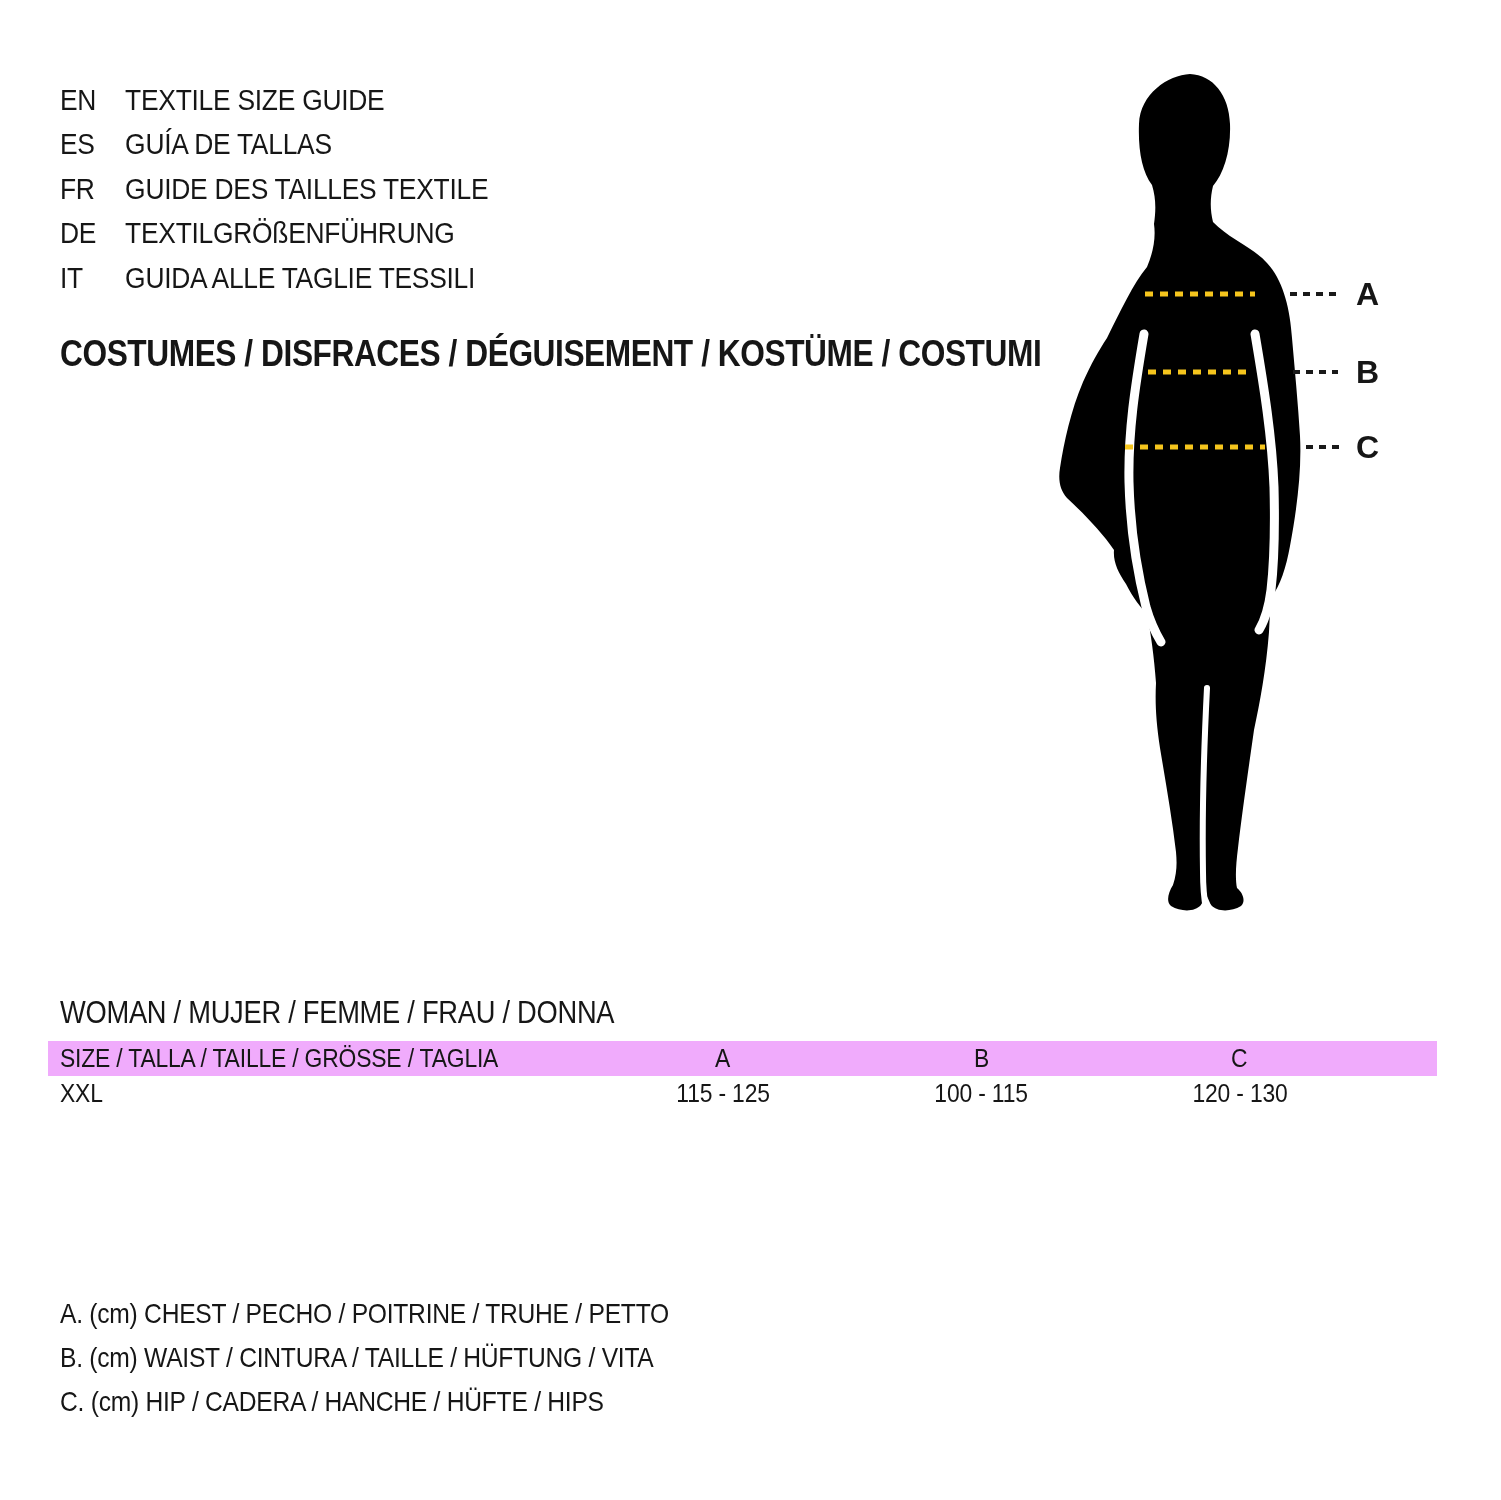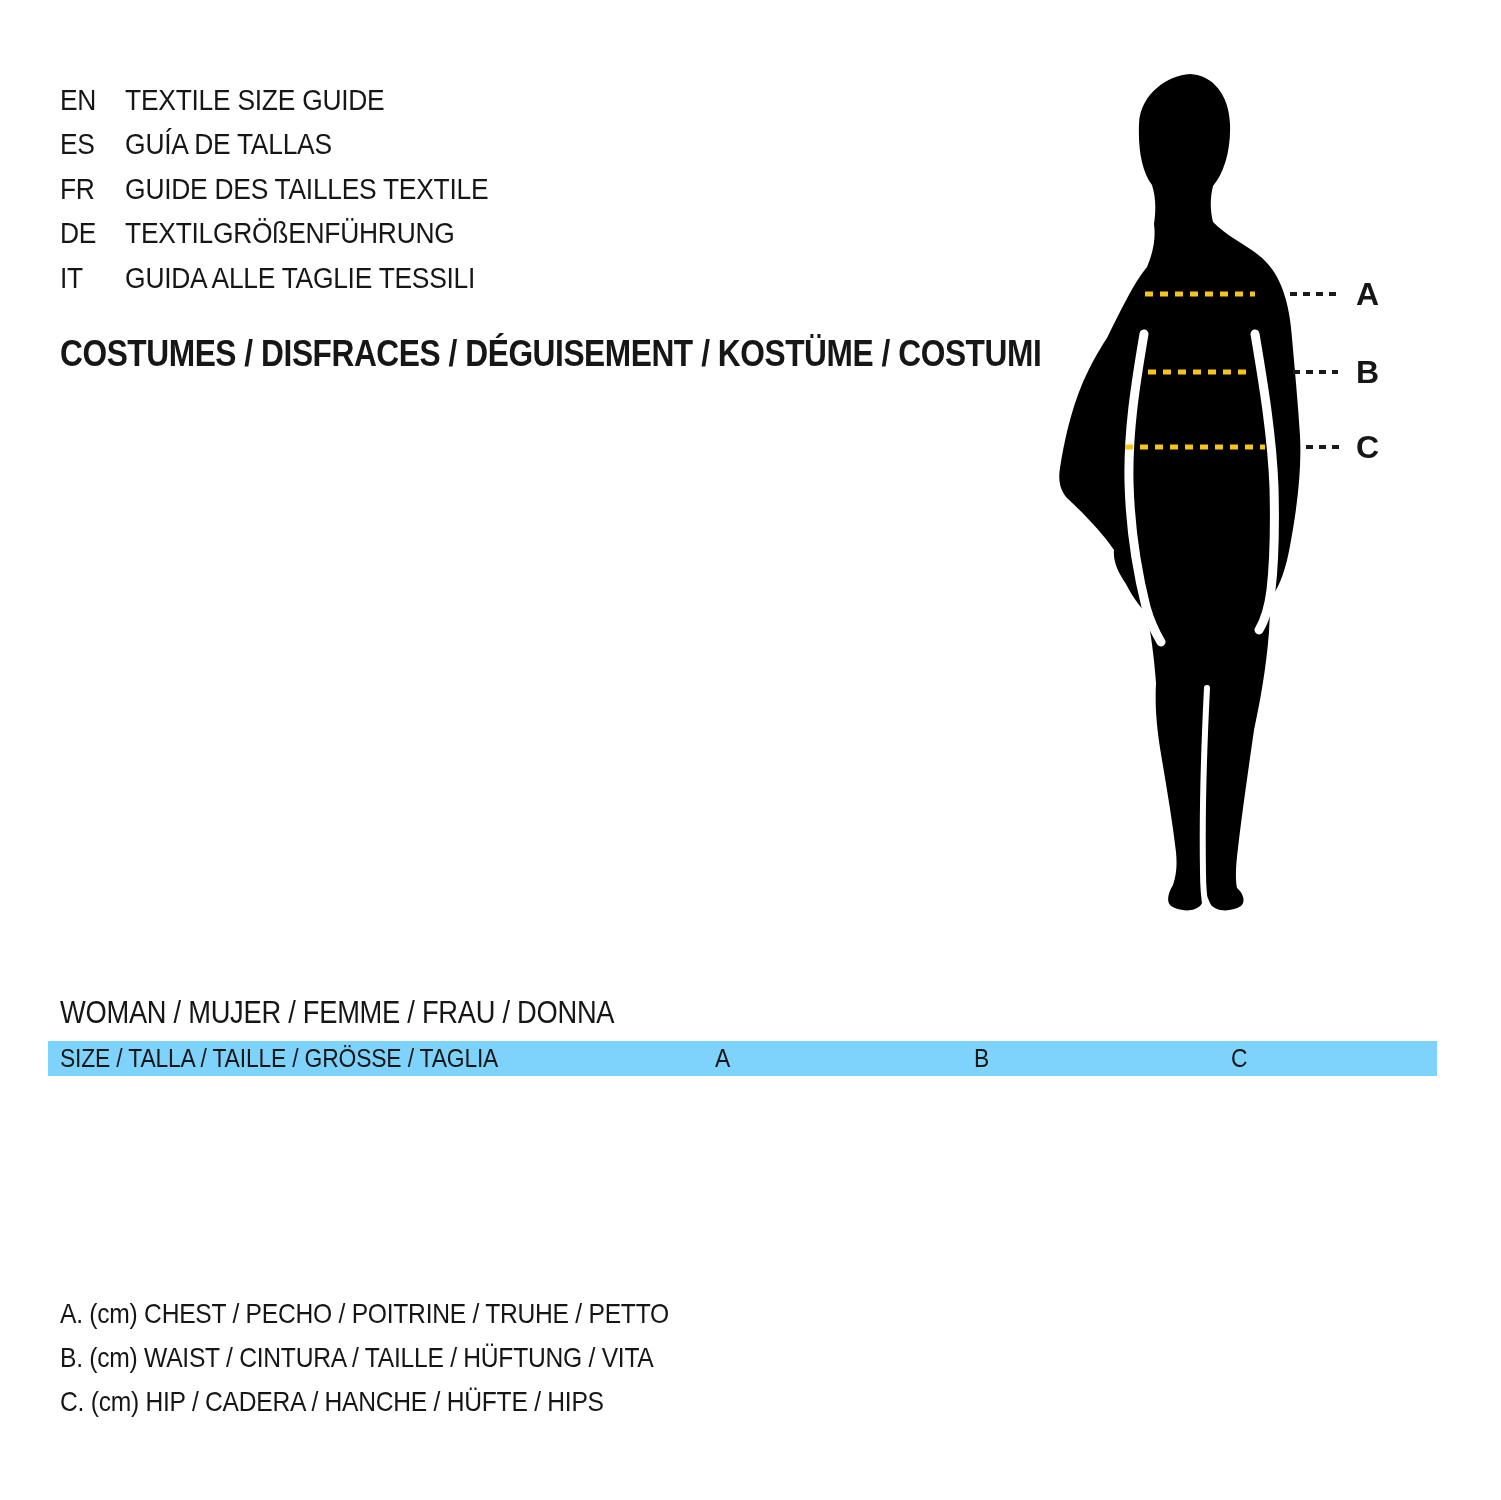--- a/index.html
+++ b/index.html
@@ -32,21 +32,21 @@
 
   
   .woman { left: 60px; top: 995px; font-size: 31px; font-weight: 400;
            letter-spacing: -0.3px; transform: scaleX(0.88); transform-origin: left top; white-space: nowrap; }
 
   
   .size-table { left: 48px; top: 1041px; width: 1389px; border-collapse: collapse; table-layout: fixed;
                 font-size: 26px; letter-spacing: -0.2px; }
   .size-table th, .size-table td { font-weight: 400; height: 34.8px; padding: 0; text-align: center; vertical-align: middle; }
   .size-table th.l, .size-table td.l { text-align: left; padding-left: 12px; }
-  .size-table thead tr { background: #7dd3fc; }
+  .size-table thead tr { background: #f0abfc; }
   .size-table tbody tr:nth-child(even) { background: #f0f0f0; }
   .cx { display: inline-block; transform: scaleX(0.88); transform-origin: center center; white-space: nowrap; }
   .l .cx { transform-origin: left center; }
 
   
   .legend { left: 60px; top: 1292px; font-size: 28px; line-height: 44px;
             letter-spacing: -0.3px; transform: scaleX(0.88); transform-origin: left top; white-space: nowrap; }
 </style>
 </head>
 <body>
@@ -140,20 +140,27 @@
   <thead>
     <tr>
       <th class="l"><span class="cx">SIZE / TALLA / TAILLE / GRÖSSE / TAGLIA</span></th>
       <th><span class="cx">A</span></th>
       <th><span class="cx">B</span></th>
       <th><span class="cx">C</span></th>
       <th></th>
     </tr>
   </thead>
   <tbody>
+    <tr>
+      <td class="l"><span class="cx">XXL</span></td>
+      <td><span class="cx">115 - 125</span></td>
+      <td><span class="cx">100 - 115</span></td>
+      <td><span class="cx">120 - 130</span></td>
+      <td></td>
+    </tr>
   </tbody>
 </table>
 
 <div class="abs legend">
   <div class="legend-line">A. (cm) CHEST / PECHO / POITRINE / TRUHE / PETTO</div>
   <div class="legend-line">B. (cm) WAIST / CINTURA / TAILLE / HÜFTUNG / VITA</div>
   <div class="legend-line">C. (cm) HIP / CADERA / HANCHE / HÜFTE / HIPS</div>
 </div>
 
 </body></html>

